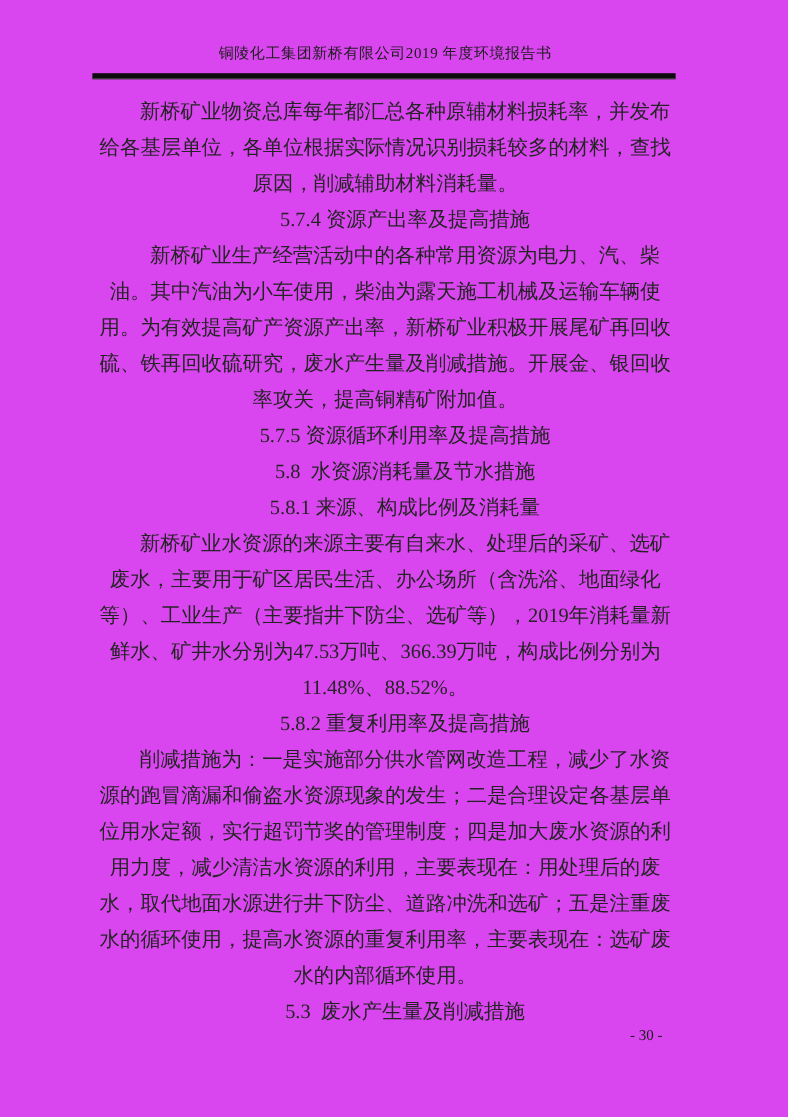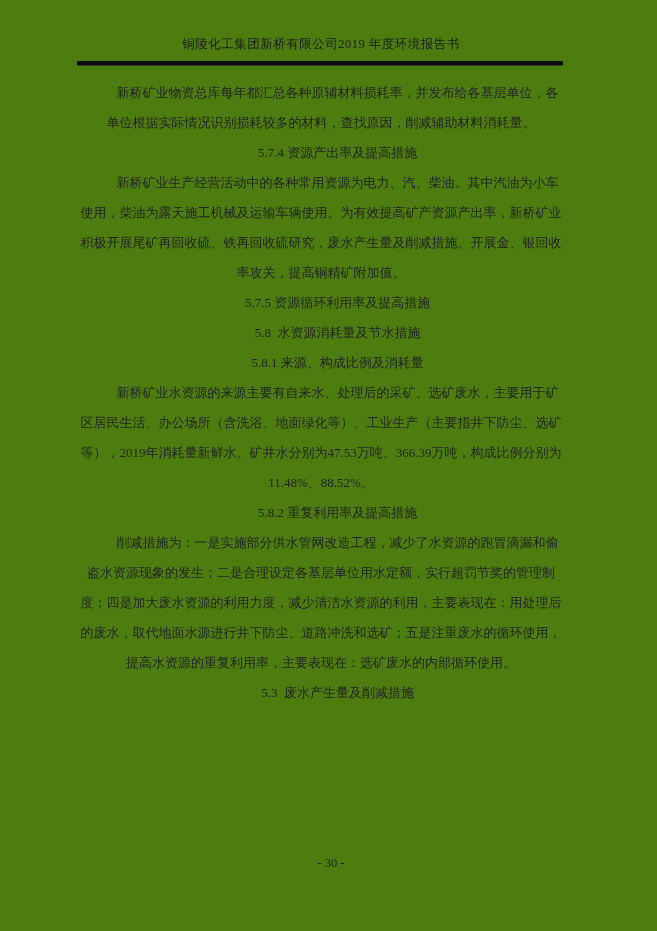--- a/index.html
+++ b/index.html
@@ -5,21 +5,21 @@
   html, body {
     margin: 0;
     padding: 0;
     background: #e8e8e8;
   }
   .page {
     position: relative;
     width: 657px;
     height: 931px;
     margin: 0 auto;
-    background: #4d7c0f;
+    background: #d946ef;
     overflow: hidden;
     font-family: "Liberation Serif", "DejaVu Serif", serif;
     color: #212121;
   }
   .doc-header {
     position: absolute;
     top: 36px;
     left: 78px;
     width: 486px;
     text-align: center;
@@ -35,44 +35,44 @@
     width: 486px;
     height: 4px;
     background: #0d0d0d;
     border-bottom: 1px solid #3a3a3a;
   }
   .doc-body {
     position: absolute;
     top: 78px;
     left: 78px;
     width: 486px;
-    font-size: 13px;
+    font-size: 17px;
     line-height: 30px;
     text-align: justify;
     color: #242424;
   }
   .doc-body p {
     margin: 0;
     padding: 0;
     text-align: center;
   }
   .blk-paragraph {
     text-indent: 33px;
   }
   .blk-heading {
     text-indent: 33px;
     white-space: pre-wrap;
     text-align: left;
   }
   .doc-footer {
     position: absolute;
     top: 856px;
-    left: 88px;
+    left: 66px;
     width: 486px;
-    text-align: center;
+    text-align: right;
     font-size: 12.5px;
     color: #1c1c1c;
   }
 </style>
 </head>
 <body>
 
 <div class="page">
 
   <div class="doc-header">铜陵化工集团新桥有限公司2019 年度环境报告书</div>

